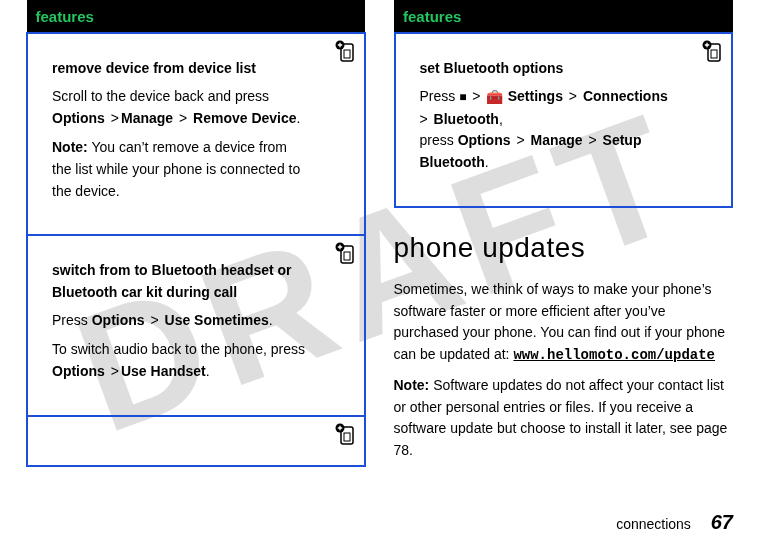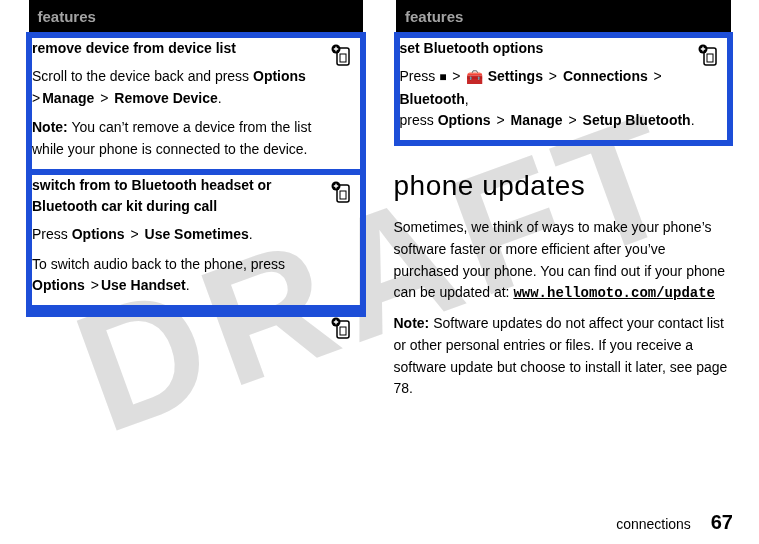--- a/index.html
+++ b/index.html
@@ -24,28 +24,28 @@
     display: flex;
     padding: 0 26px;
     gap: 28px;
     height: 470px;
   }
   .col { flex: 1; font-size: 14px; line-height: 1.55; }
   table.ftable { width: 100%; border-collapse: collapse; }
   table.ftable th {
     text-align: left;
     font-weight: bold;
-    color: #a3a3a3;
+    color: #22c55e;
     background: #000;
     padding: 4px 8px;
     font-size: 15px;
   }
   table.ftable td {
-    border: 6px solid #1d4ed8;
-    padding: 0;
+    border: 2px solid #1d4ed8;
+    padding: 24px;
     vertical-align: top;
     position: relative;
   }
   table.ftable th { border: 1px solid #000; }
   .cell-content { padding-right: 32px; min-height: 50px; }
   .cell-title { font-weight: bold; display: block; margin-bottom: 6px; }
   .inline-icon-wrap {
     position: absolute;
     top: 6px;
     right: 6px;
@@ -65,21 +65,21 @@
     margin-bottom: 10px;
     letter-spacing: 0.5px;
   }
   .link-text { font-weight: bold; text-decoration: underline; font-family: Liberation Mono, monospace; }
   .footer {
     position: absolute;
     bottom: 10px;
     right: 26px;
     font-size: 14px;
   }
-  .footer .pnum { font-weight: bold; font-size: 20px; margin-left: 16px; }
+  .footer .pnum { font-weight: bold; font-size: 20px; margin-left: 16px; font-style: italic; }
   .gt { padding: 0 2px; }
   .glyph-sq { font-size: 12px; vertical-align: 0; }
   .glyph-tool { font-size: 14px; vertical-align: -1px; }
   p { margin-bottom: 8px; }
 </style>
 </head>
 <body>
 <div class="page">
 
 <div class="watermark">DRAFT</div>

